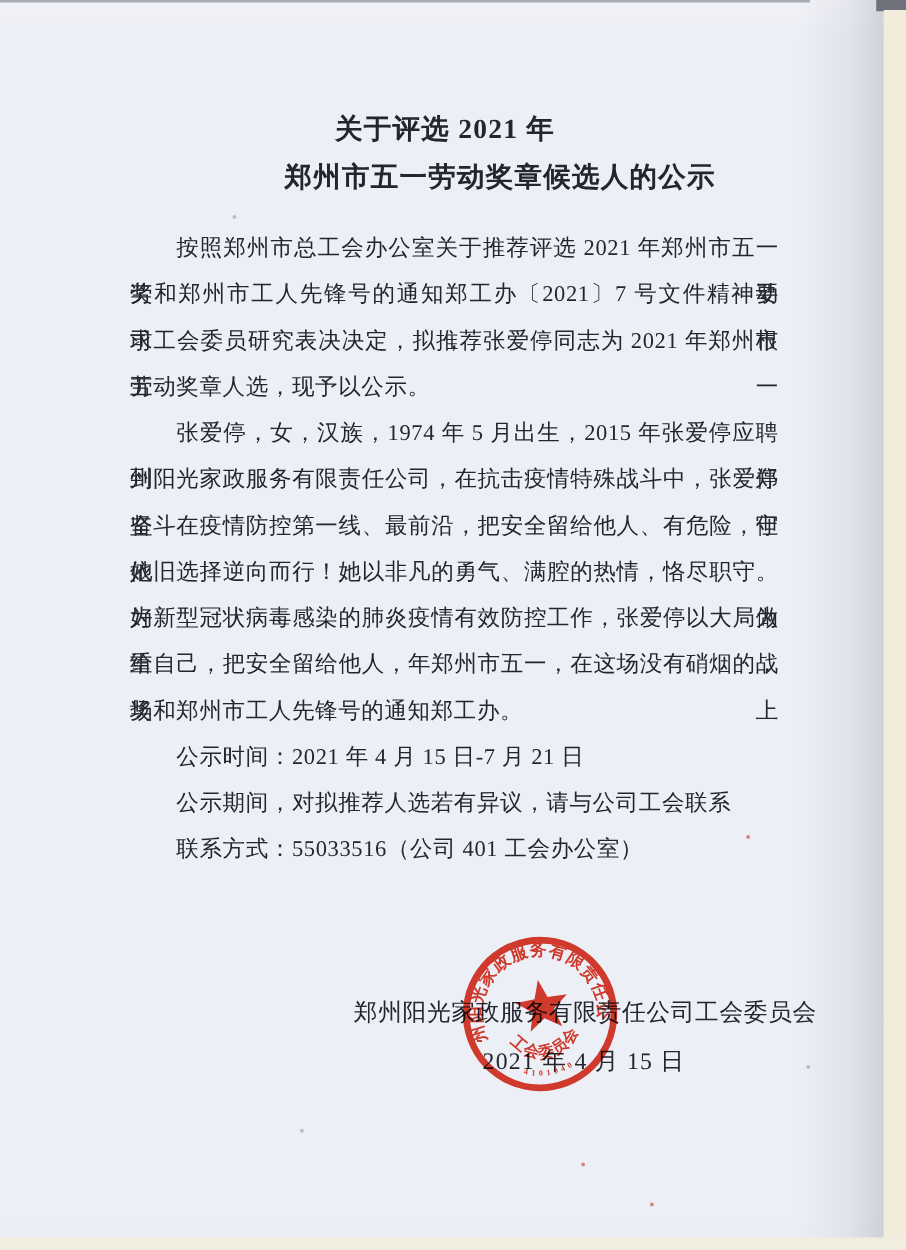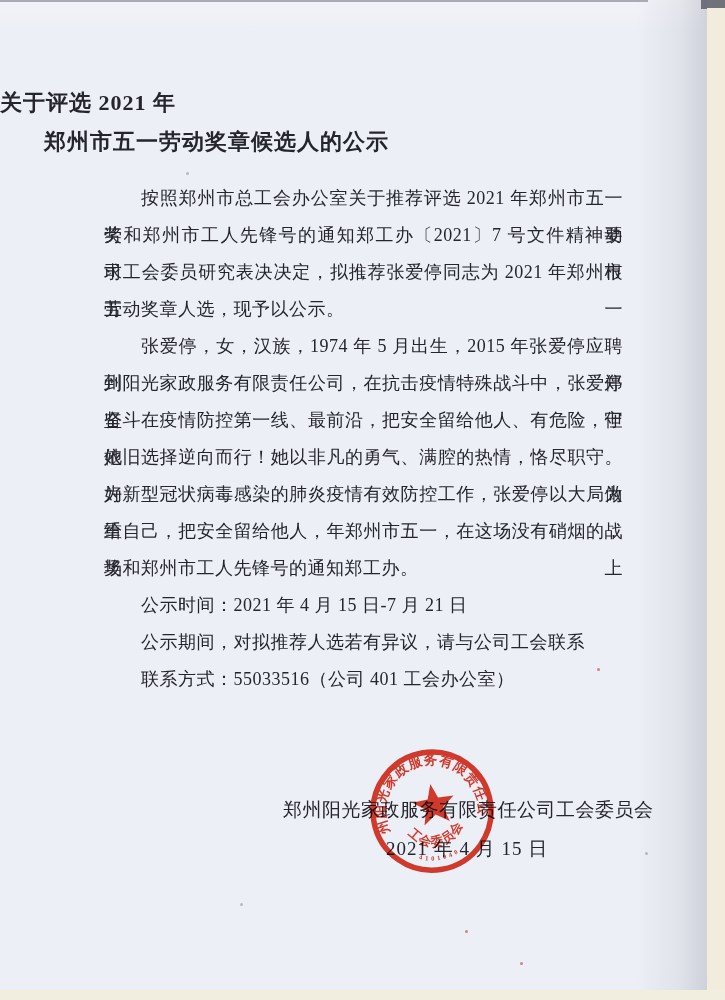--- a/index.html
+++ b/index.html
@@ -16,21 +16,21 @@
   .corner-mark{position:absolute;right:0;top:0;width:24px;height:9px;background:#70727b;}
   .right-grain-band{position:absolute;top:0;right:18px;width:70px;height:1000px;
     background:linear-gradient(90deg,rgba(120,122,140,0) 0%,rgba(120,122,140,.10) 60%,rgba(100,102,120,.22) 100%);}
   .right-paper-edge{position:absolute;top:8px;right:0;width:18px;height:992px;background:#f2ecdc;}
   .bottom-paper-edge{position:absolute;left:0;bottom:0;width:725px;height:10px;background:#f2eedf;}
   .speck{position:absolute;width:3px;height:3px;border-radius:50%;}
   .speck.red{background:#c4473f;opacity:.65;}
   .speck.gray{background:#8b8d99;opacity:.55;}
 
   
-  .title{position:absolute;left:0;width:712px;text-align:left;font-weight:700;
+  .title{position:absolute;left:0;width:712px;text-align:center;font-weight:700;
     font-size:22px;letter-spacing:1px;margin:0;}
   .title.l1{top:88px;}
   .title.l2{top:127px;margin-left:44px;}
 
   
   .body-block{position:absolute;left:104px;top:180px;width:519px;}
   .line{height:37px;line-height:37px;font-size:18px;letter-spacing:.5px;white-space:nowrap;}
   .line.j{white-space:normal;text-align:justify;text-align-last:justify;}
   .line.ind{text-indent:37px;}
 

